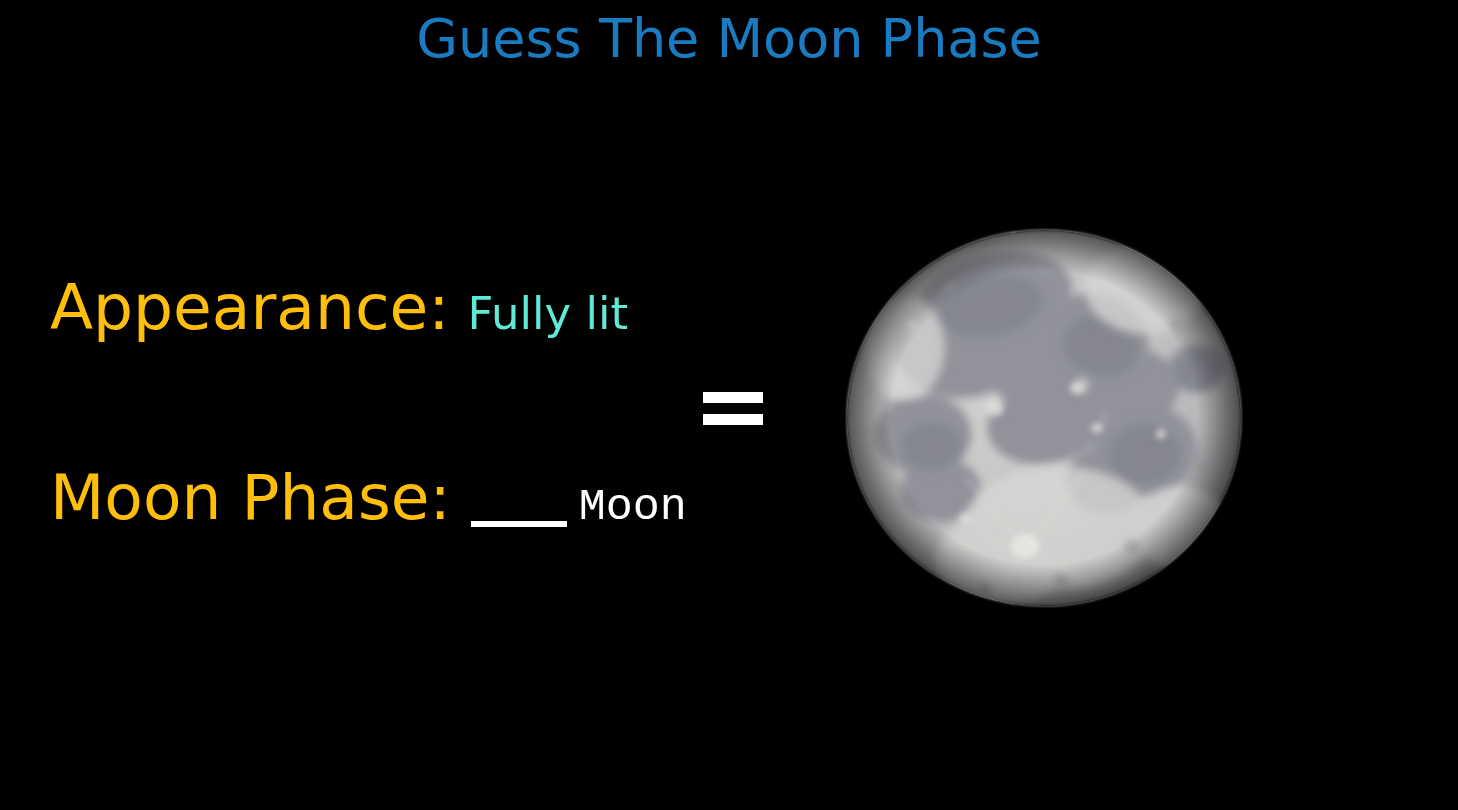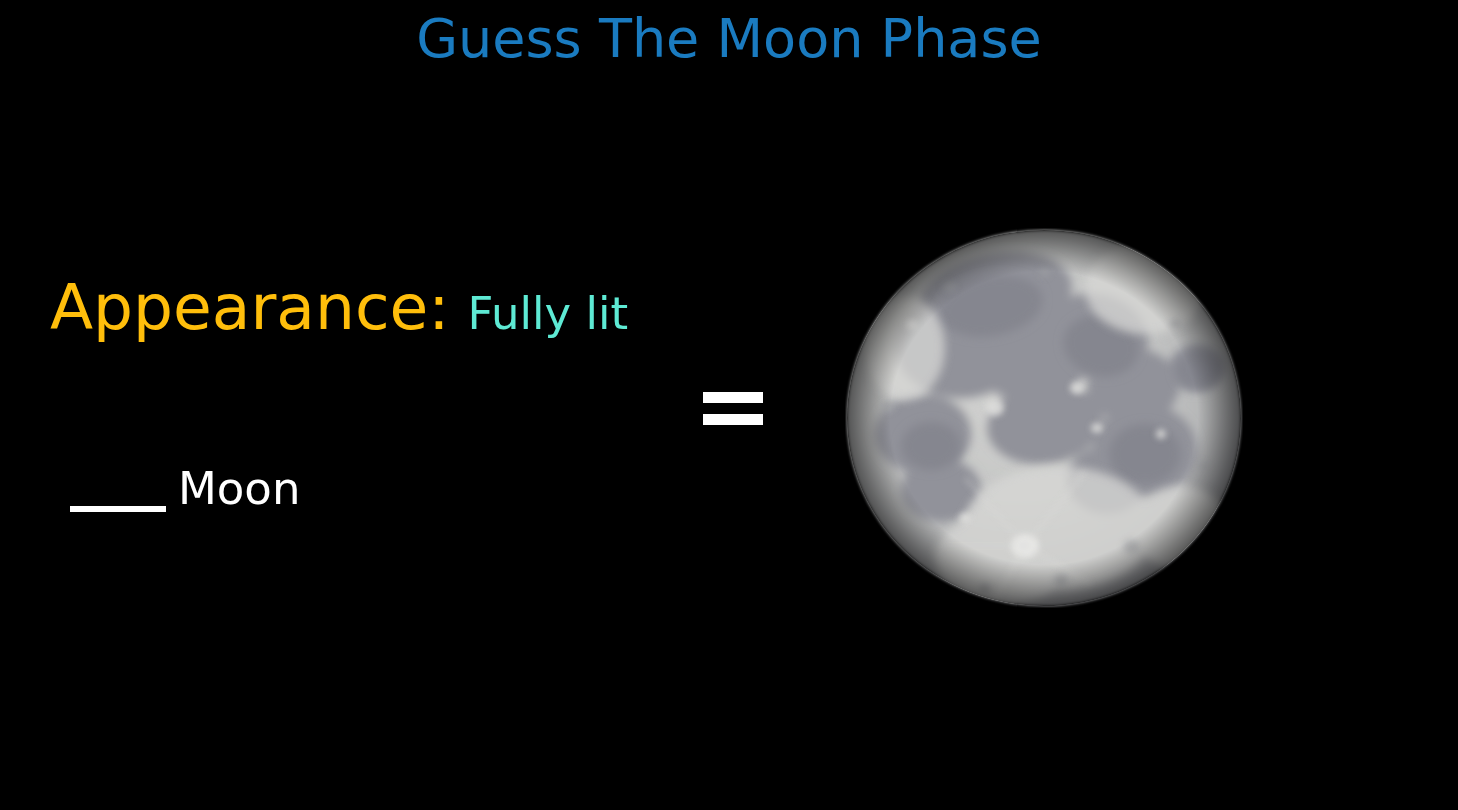--- a/index.html
+++ b/index.html
@@ -70,20 +70,21 @@
     margin-left: 20px;
     margin-right: 12px;
     vertical-align: baseline;
     position: relative;
     top: 8px;
   }
   .blank-word {
     color: #ffffff;
     font-size: 45px;
     line-height: 1.0;
+    font-family: Liberation Mono, monospace;
   }
 
   
   #equals-sign {
     position: absolute;
     left: 703px;
     top: 392px;
     width: 60px;
     height: 34px;
   }
@@ -112,20 +113,21 @@
 <div id="slide">
 
   <div id="slide-title">Guess The Moon Phase</div>
 
   <div class="fact-row" id="appearance-row">
     <span class="fact-label">Appearance:</span>
     <span class="fact-value">Fully lit</span>
   </div>
 
   <div class="fact-row" id="moonphase-row">
+    <span class="fact-label">Moon Phase:</span>
     <span class="blank-line"></span>
     <span class="blank-word">Moon</span>
   </div>
 
   <div id="equals-sign">
     <span class="bar top"></span>
     <span class="bar bottom"></span>
   </div>
 
   <svg id="moon-image" viewBox="0 0 398 380" xmlns="http://www.w3.org/2000/svg">

